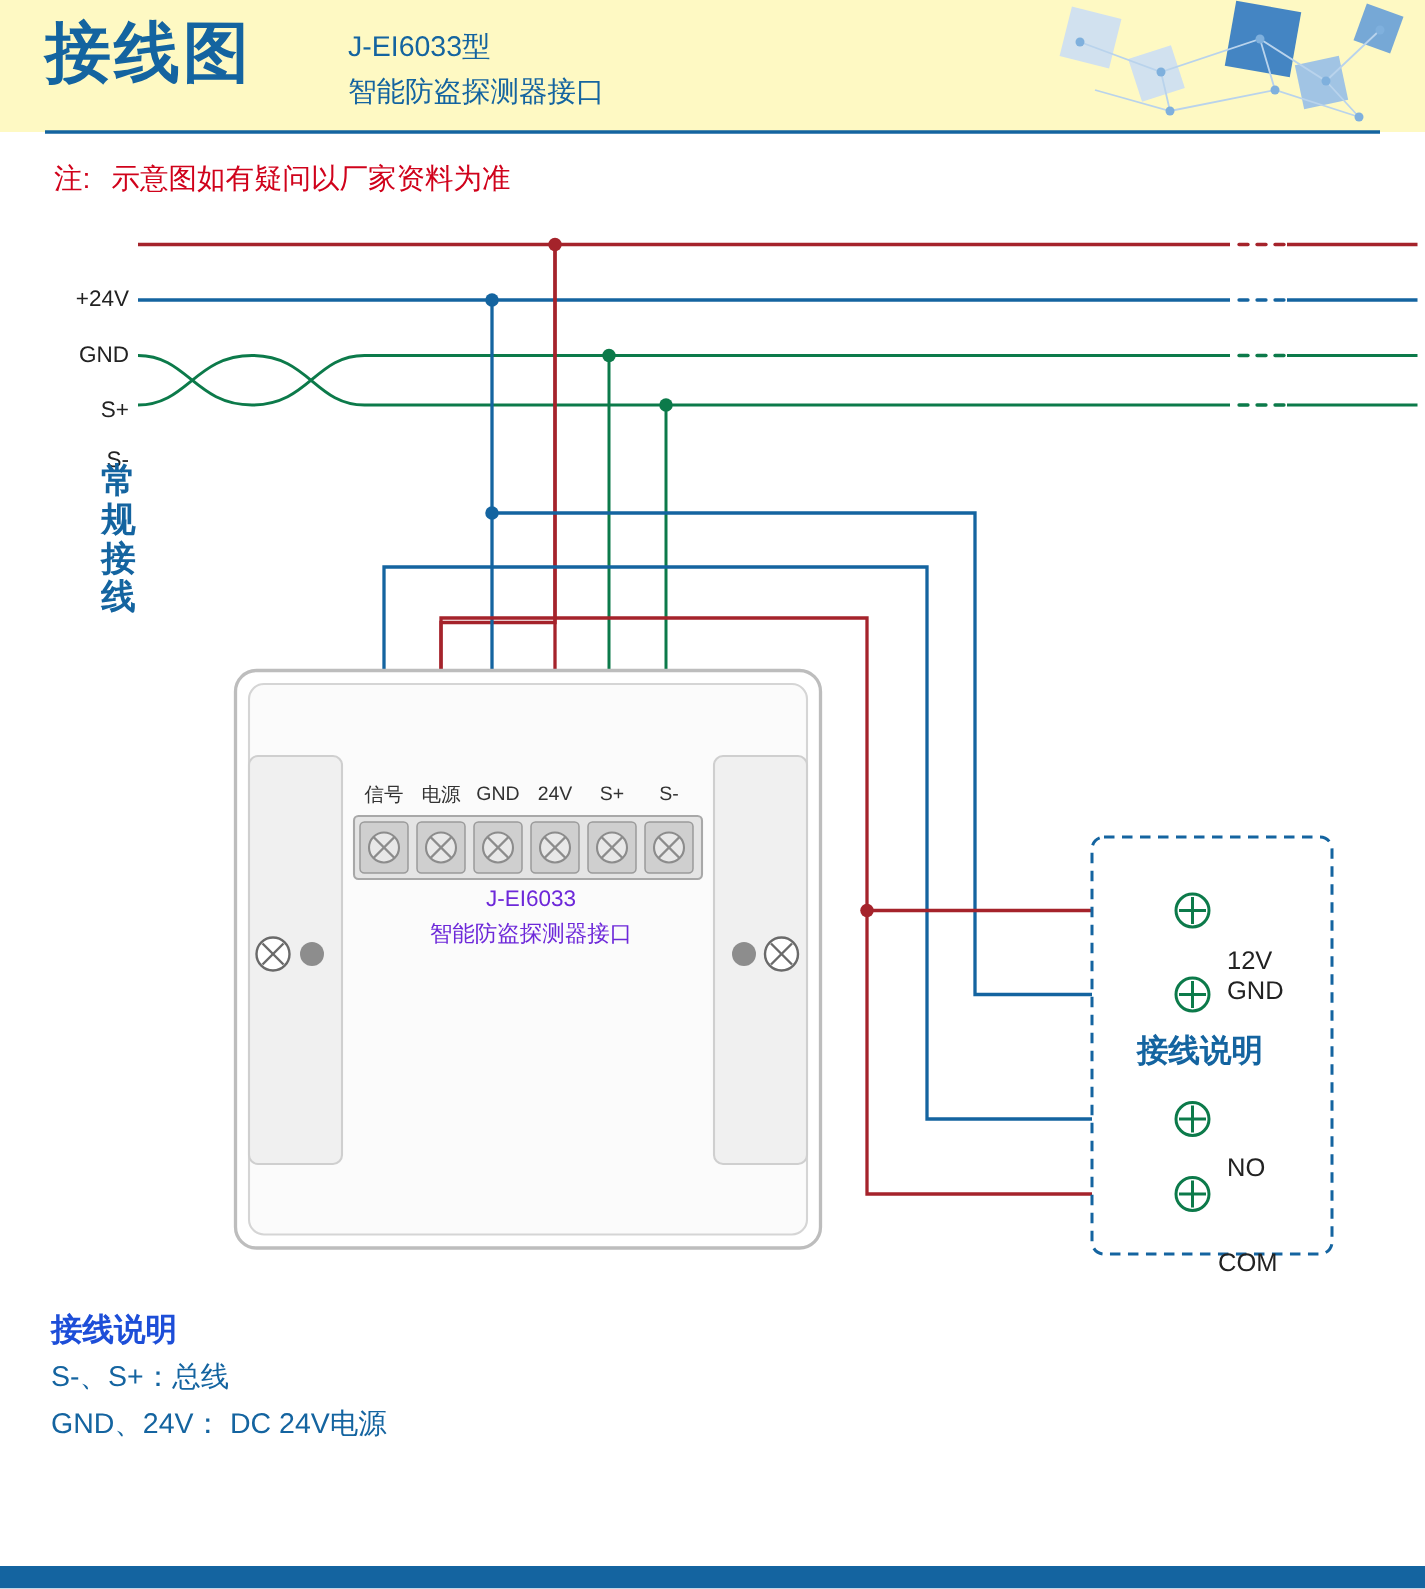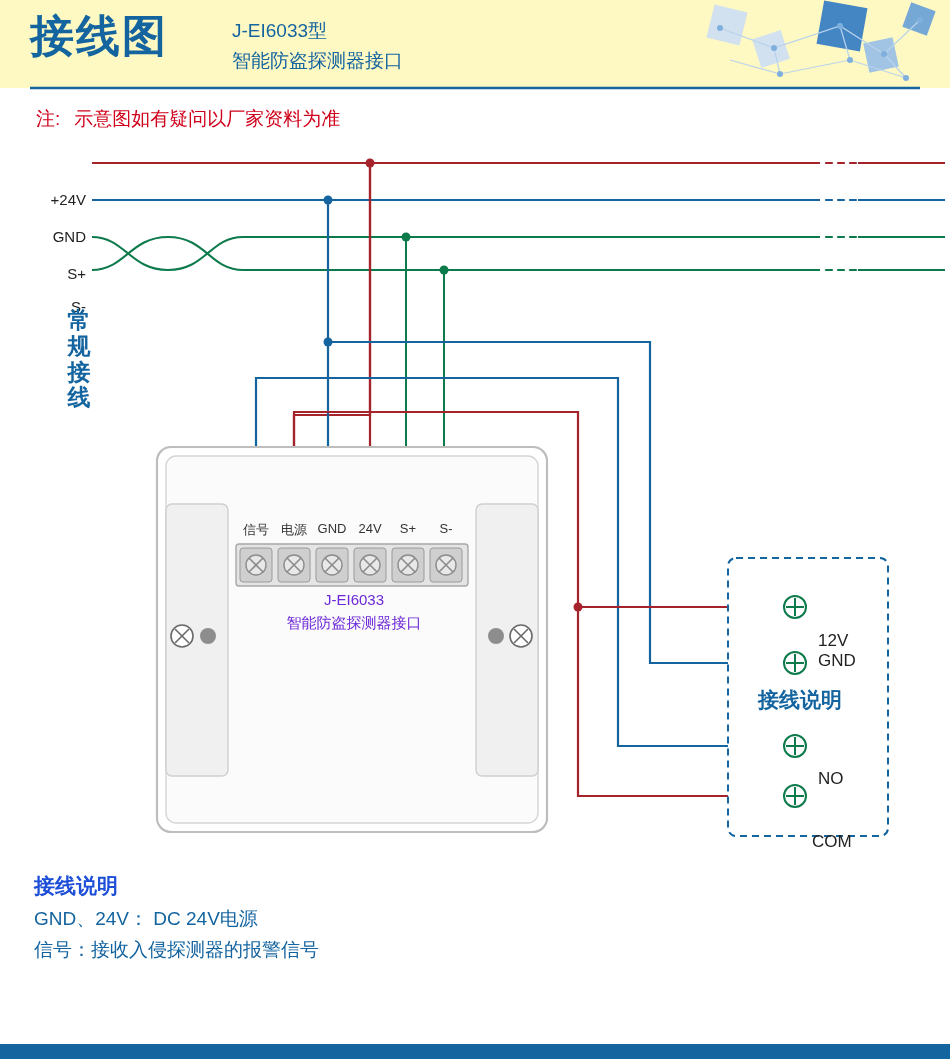--- a/index.html
+++ b/index.html
@@ -293,17 +293,17 @@
 </div>
 
 <div class="panel-label" id="pl-12v">12V</div>
 <div class="panel-label" id="pl-gnd">GND</div>
 <div class="panel-label" id="pl-no">NO</div>
 <div class="panel-label" id="pl-com">COM</div>
 <div class="panel-title">接线说明</div>
 
 <div class="desc-title">接线说明</div>
 <div class="desc-list">
+  <div>S-、S+：总线</div>
   <div>GND、24V： DC 24V电源</div>
-  <div>信号：接收入侵探测器的报警信号</div>
 </div>
 
 <div class="bottom-band"></div>
 
 </body></html>

